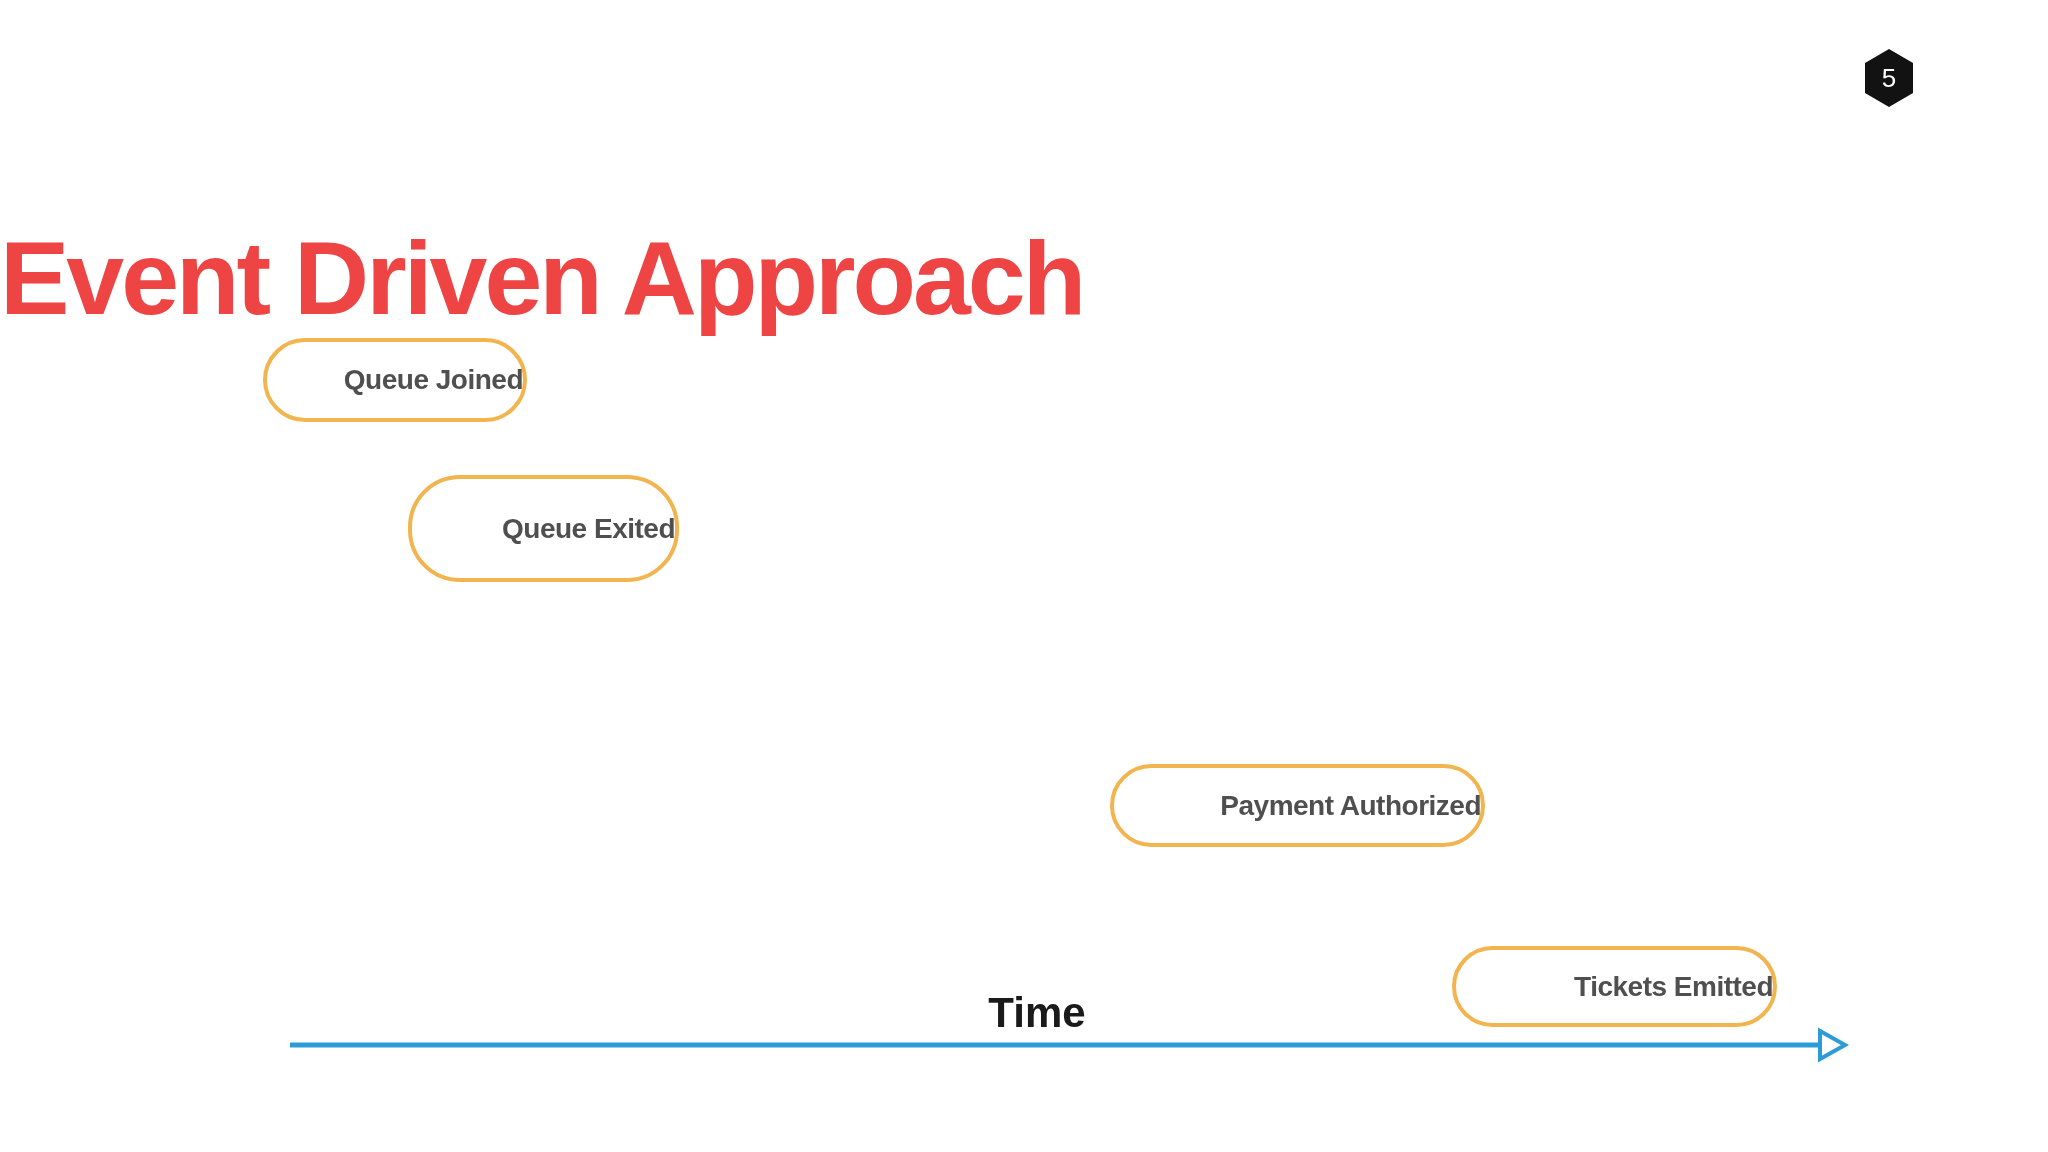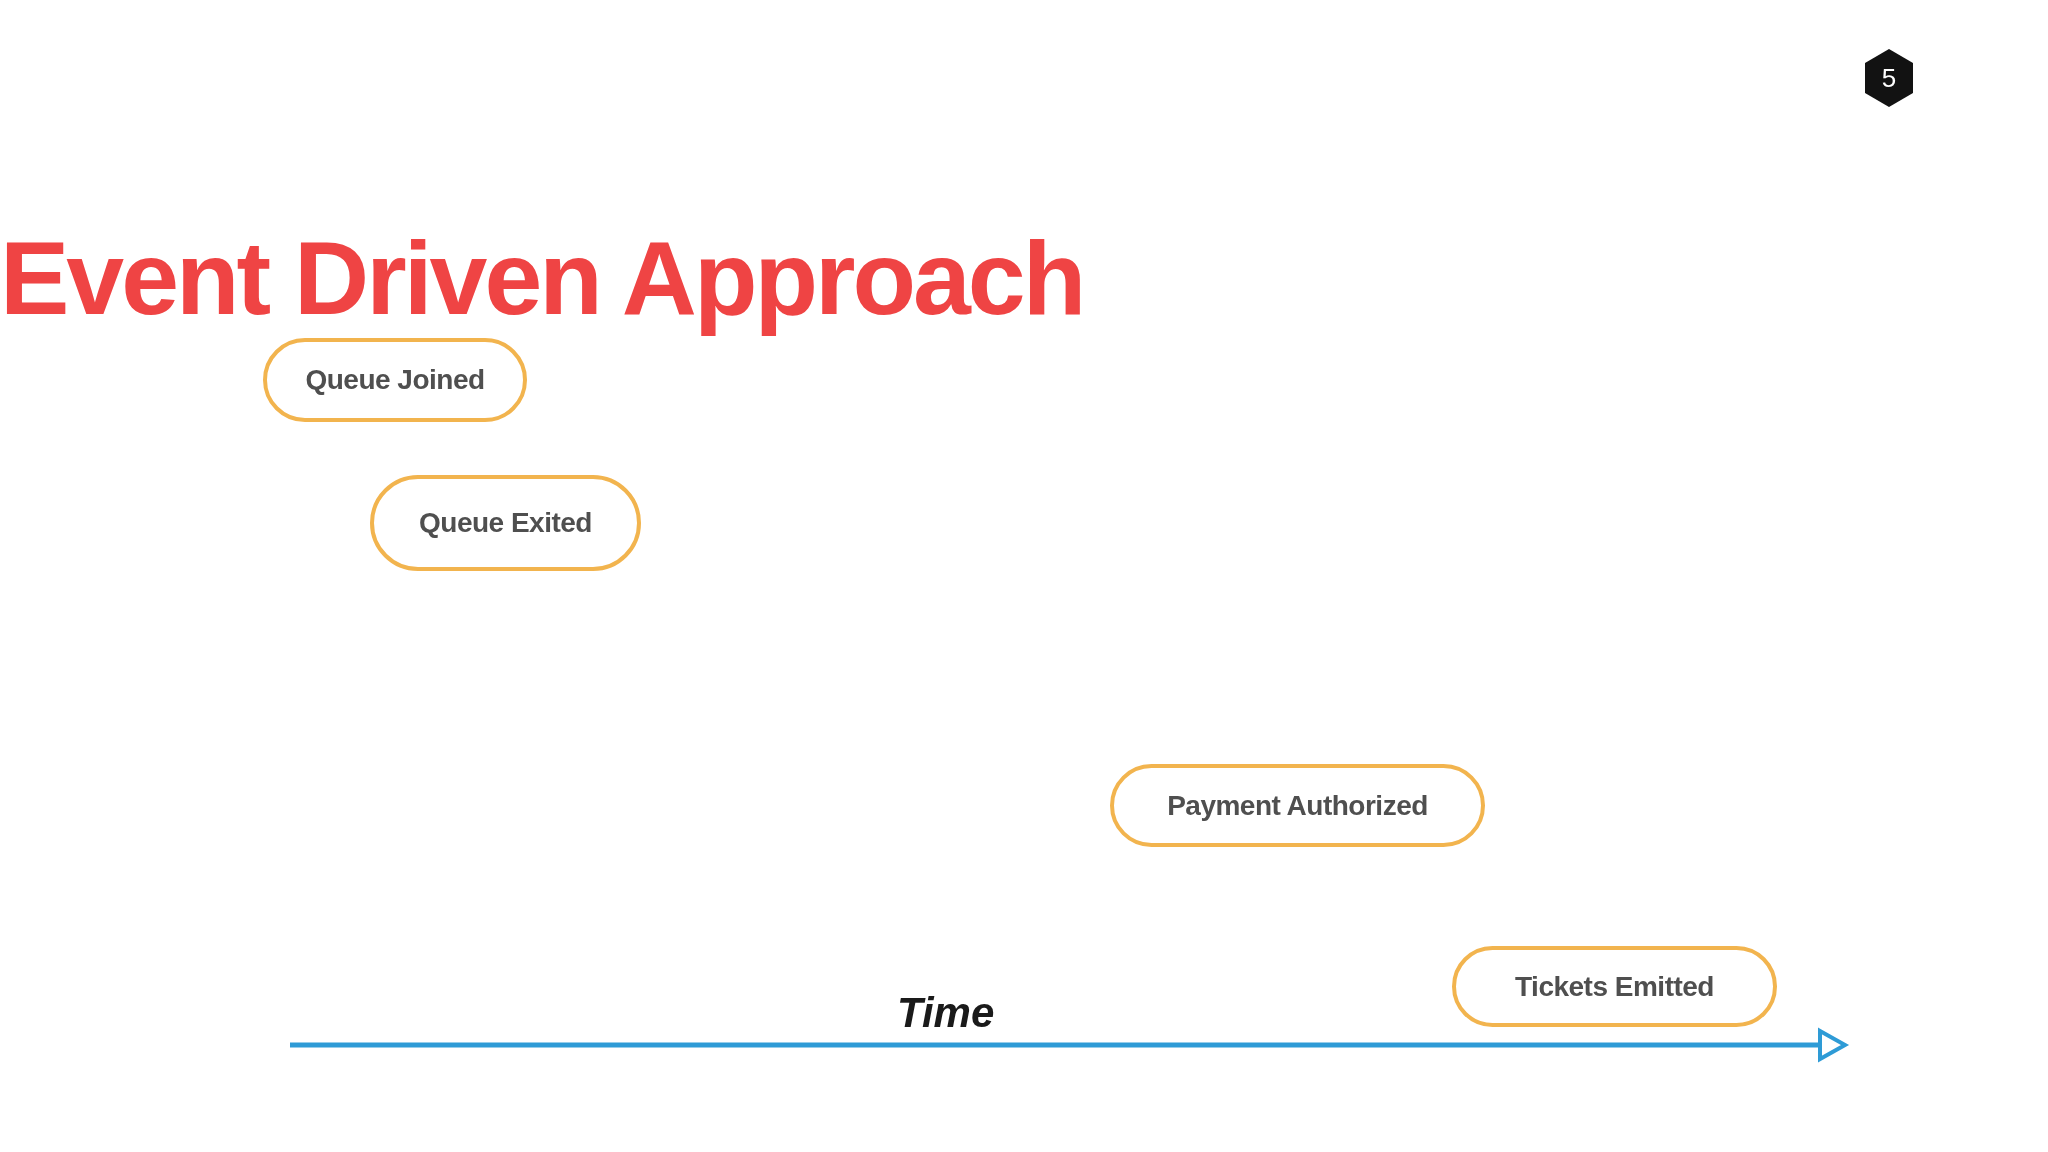--- a/index.html
+++ b/index.html
@@ -59,44 +59,44 @@
 
   
   .pill {
     position: absolute;
     box-sizing: border-box;
     background: #ffffff;
     border: 4px solid #F2B44E;
     border-radius: 52px;
     display: flex;
     align-items: center;
-    justify-content: center;
+    justify-content: flex-end;
     color: #4F4F4F;
     font-size: 28px;
     font-weight: 700;
     letter-spacing: -0.5px;
     white-space: nowrap;
   }
   .pill-1 { left: 263px;  top: 338px; width: 264px; height: 84px; }
-  .pill-2 { left: 370px;  top: 475px; width: 271px; height: 96px; }
+  .pill-2 { left: 408px;  top: 475px; width: 271px; height: 107px; }
   .pill-3 { left: 752px;  top: 507px; width: 265px; height: 83px; }
   .pill-4 { left: 915px;  top: 623px; width: 330px; height: 83px; }
   .pill-5 { left: 1110px; top: 764px; width: 375px; height: 83px; }
   .pill-6 { left: 1452px; top: 922px; width: 325px; height: 81px; margin-top: 24px; }
 
   
   .time-label {
     position: absolute;
     left: 897px;
     top: 992px;
     width: 280px;
+    text-align: center;
     font-size: 42px;
     line-height: 1;
     font-weight: 700;
-    font-style: italic;
     color: #1a1a1a;
   }
   .time-arrow {
     position: absolute;
     left: 280px;
     top: 1018px;
     width: 1580px;
     height: 54px;
   }
 </style>

